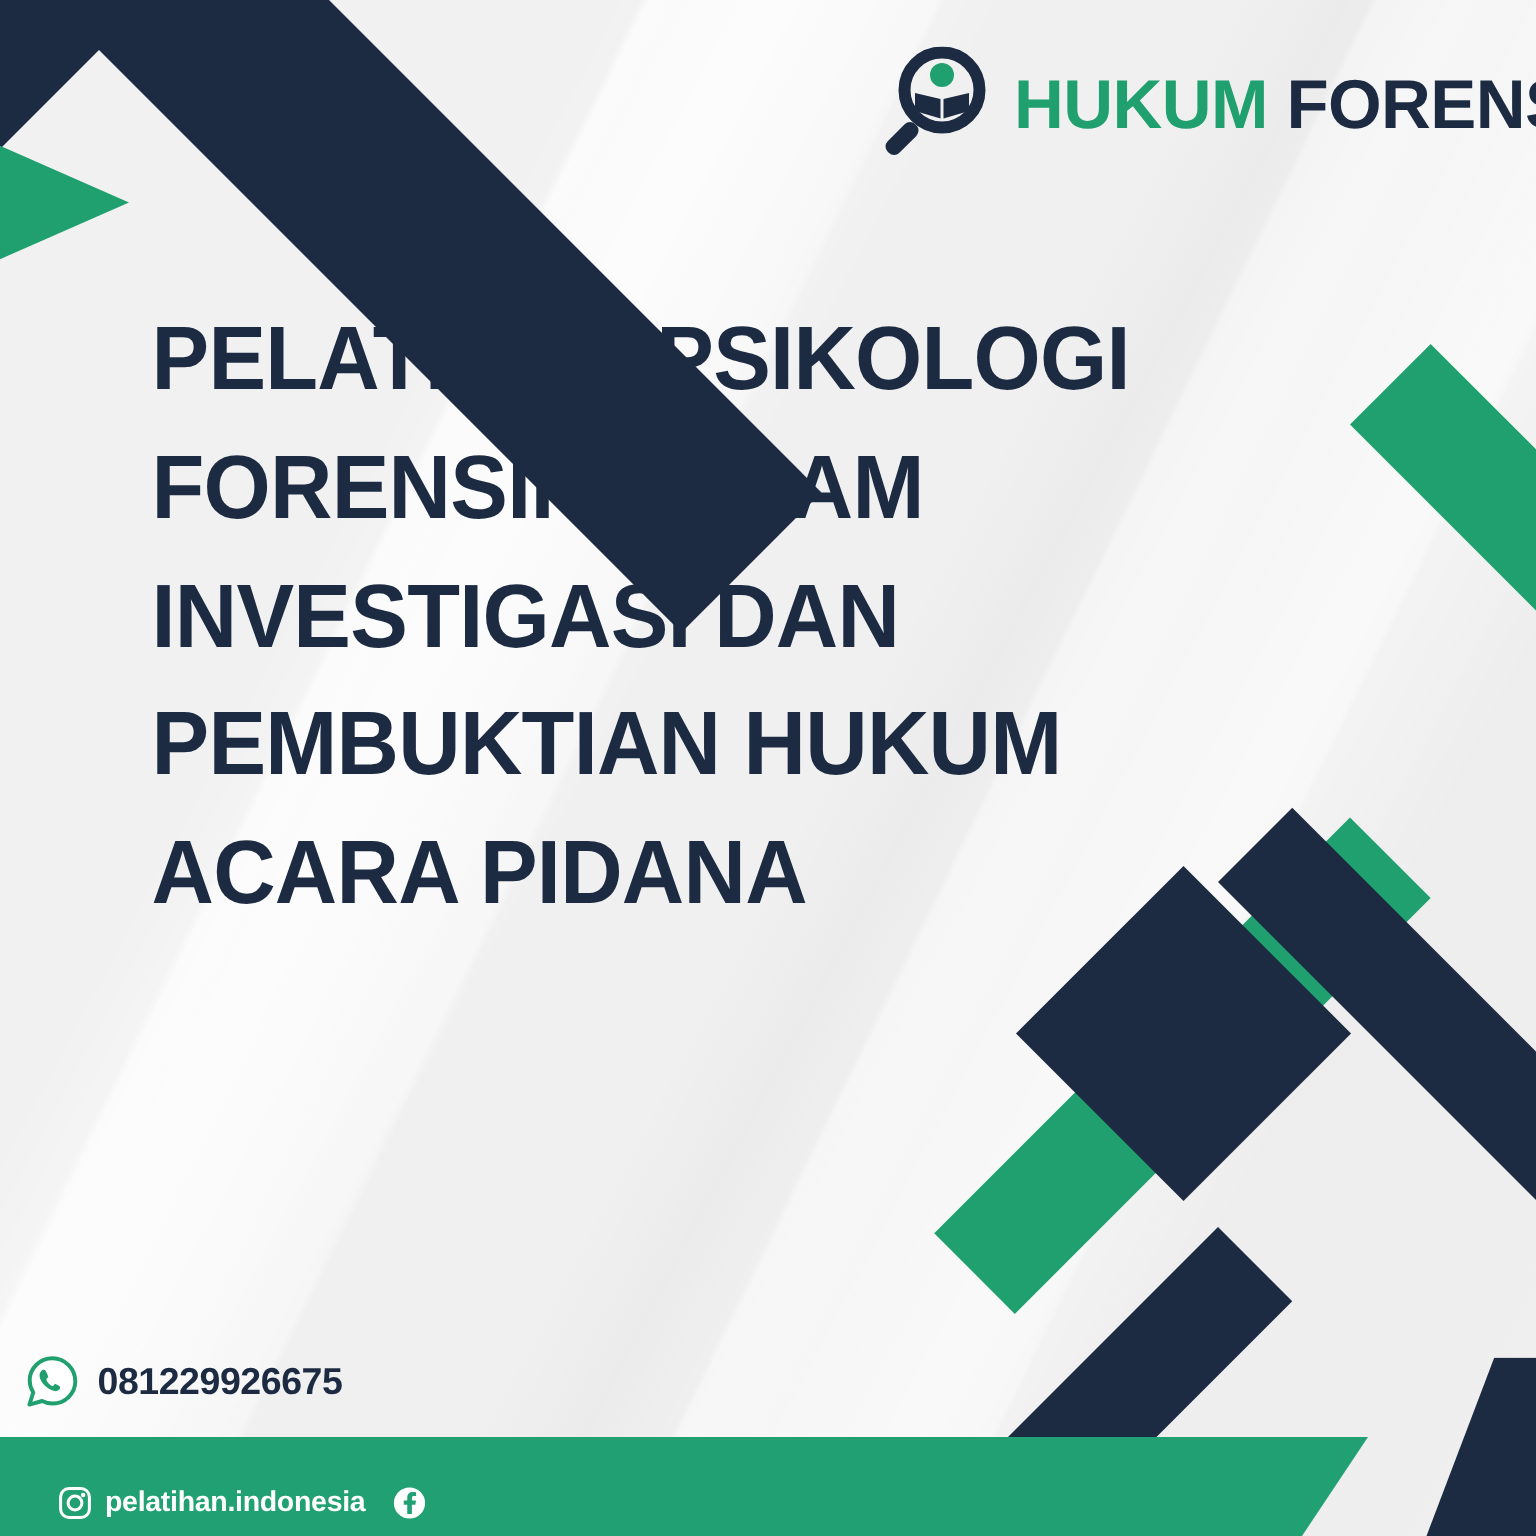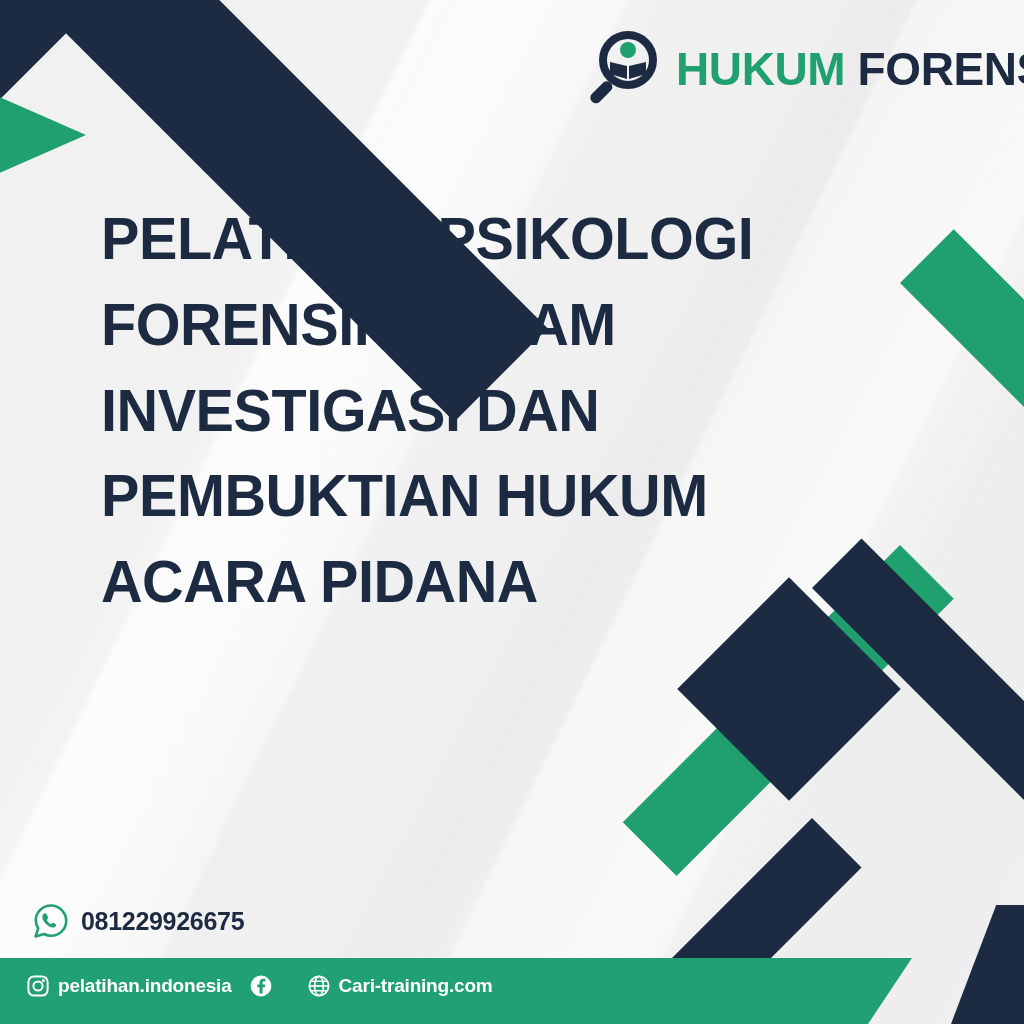--- a/index.html
+++ b/index.html
@@ -124,21 +124,21 @@
     font-weight:bold;
     line-height:1.43;
     letter-spacing:-0.5px;
     transform:scaleX(.96);
     transform-origin:left top;
   }
   .title .ln { display:block; white-space:nowrap; }
 
   
   .contact {
-    position:absolute; left:32px; top:902px;
+    position:absolute; left:16px; top:902px;
     display:flex; align-items:center; gap:0;
     color:#1c2b42;
   }
   .contact .blk { display:flex; align-items:center; }
   .contact .txt {
     font-size:25px; font-weight:bold; letter-spacing:-0.3px;
     white-space:nowrap; margin-left:11px;
   }
   .gap { width:26px; }
   .ico { display:block; }
@@ -147,22 +147,22 @@
   .footer {
     position:absolute; left:0; top:958px;
     width:1024px; height:66px;
   }
   .footer-bg {
     position:absolute; inset:0;
     background:#21a173;
     clip-path:polygon(0 0, 912px 0, 868px 100%, 0 100%);
   }
   .footer-row {
-    position:absolute; left:26px; top:0; height:56px;
-    display:flex; align-items:center;
+    position:absolute; left:38px; top:0; height:56px;
+    display:flex; align-items:flex-end;
     color:#ffffff;
     white-space:nowrap;
   }
   .footer-row .blk { display:flex; align-items:center; }
   .footer-row .txt {
     font-size:19px; font-weight:bold; letter-spacing:-0.2px;
     margin-left:8px;
   }
   .fgap { width:17px; }
 </style>
@@ -255,28 +255,17 @@
             <path d="M13.6 19.4v-6.2h2.3l.4-2.8h-2.7V8.7c0-.8.2-1.3 1.4-1.3h1.4V4.8c-.3 0-1.2-.1-2.2-.1-2.2 0-3.7 1.3-3.7 3.8v1.9H8.2v2.8h2.3v6.2z" fill="#21a173"></path>
           </svg>
         </span>
       </div>
 
       <div class="fgap"></div>
 
 
       <div class="fgap"></div>
 
-      <div class="blk">
-        <span>
-          <svg class="ico" width="24" height="24" viewBox="0 0 24 24" xmlns="http://www.w3.org/2000/svg">
-            <circle cx="12" cy="12" r="9.6" fill="none" stroke="#ffffff" stroke-width="1.8"></circle>
-            <ellipse cx="12" cy="12" rx="4.4" ry="9.6" fill="none" stroke="#ffffff" stroke-width="1.6"></ellipse>
-            <line x1="2.4" y1="12" x2="21.6" y2="12" stroke="#ffffff" stroke-width="1.6"></line>
-            <path d="M4.2 7.2 H19.8 M4.2 16.8 H19.8" stroke="#ffffff" stroke-width="1.4" fill="none"></path>
-          </svg>
-        </span>
-        <span class="txt">Cari-training.com</span>
-      </div>
 
     </div>
   </div>
 
 </div>
 
 </body></html>

